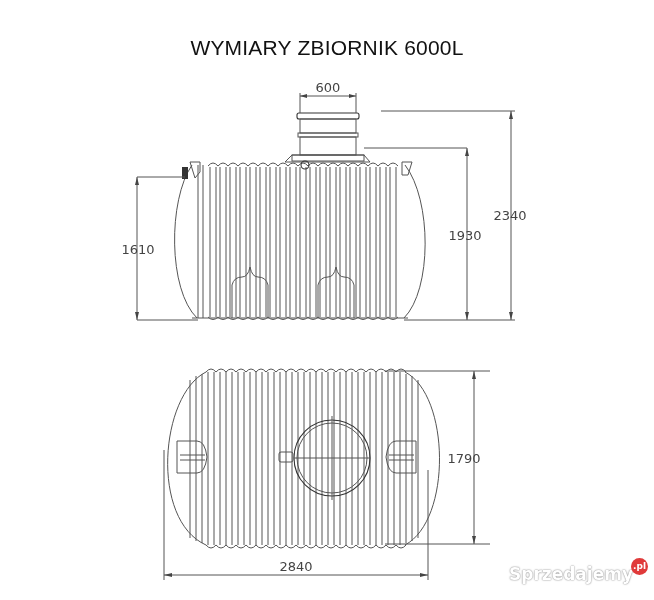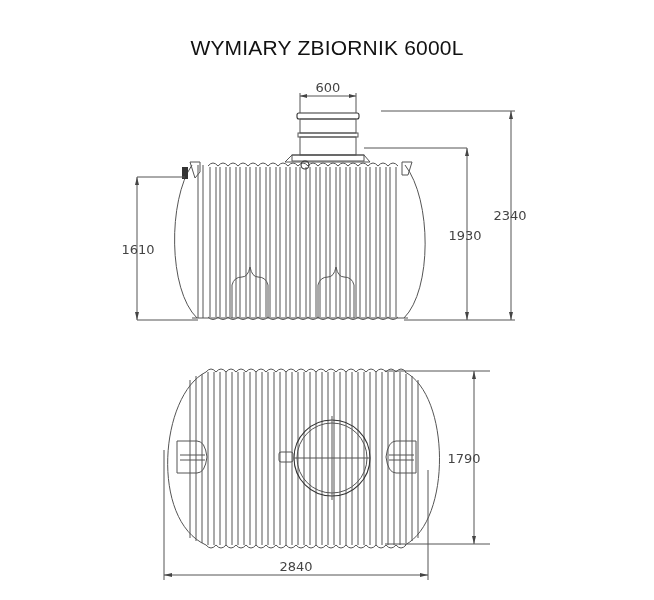--- a/index.html
+++ b/index.html
@@ -119,13 +119,16 @@
         <line x1="164" y1="450" x2="164" y2="580" class="ln"></line>
         <line x1="428" y1="470" x2="428" y2="580" class="ln"></line>
         <line x1="164" y1="575" x2="428" y2="575" class="ln"></line>
         <polygon points="164,575 172,573 172,577" fill="#444"></polygon>
         <polygon points="428,575 420,573 420,577" fill="#444"></polygon>
         <text x="296" y="571" text-anchor="middle" class="dim">2840</text>
       </g>
     </g>
   </svg>
 
+  <div class="wm">
+    <span>Sprzedajemy</span><span class="wm-badge">.pl</span>
+  </div>
 </div>
 
 </body></html>

